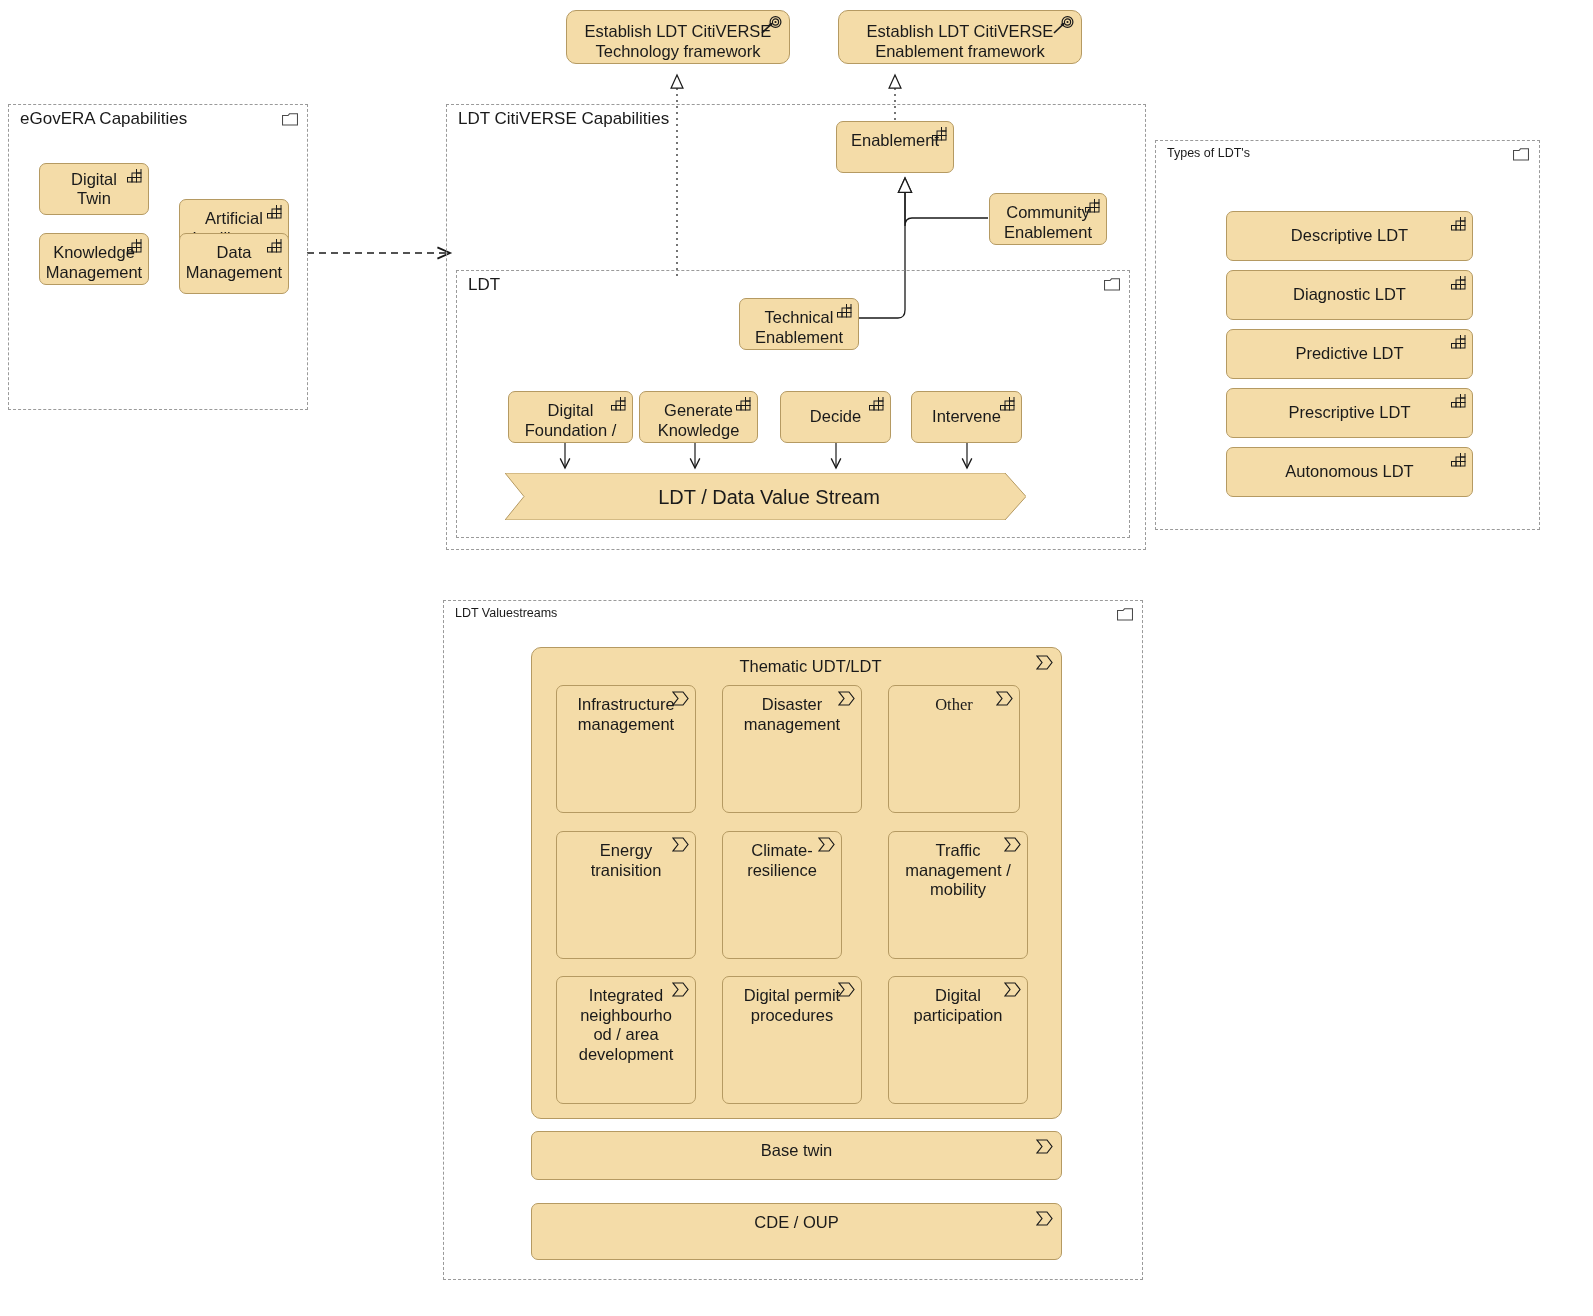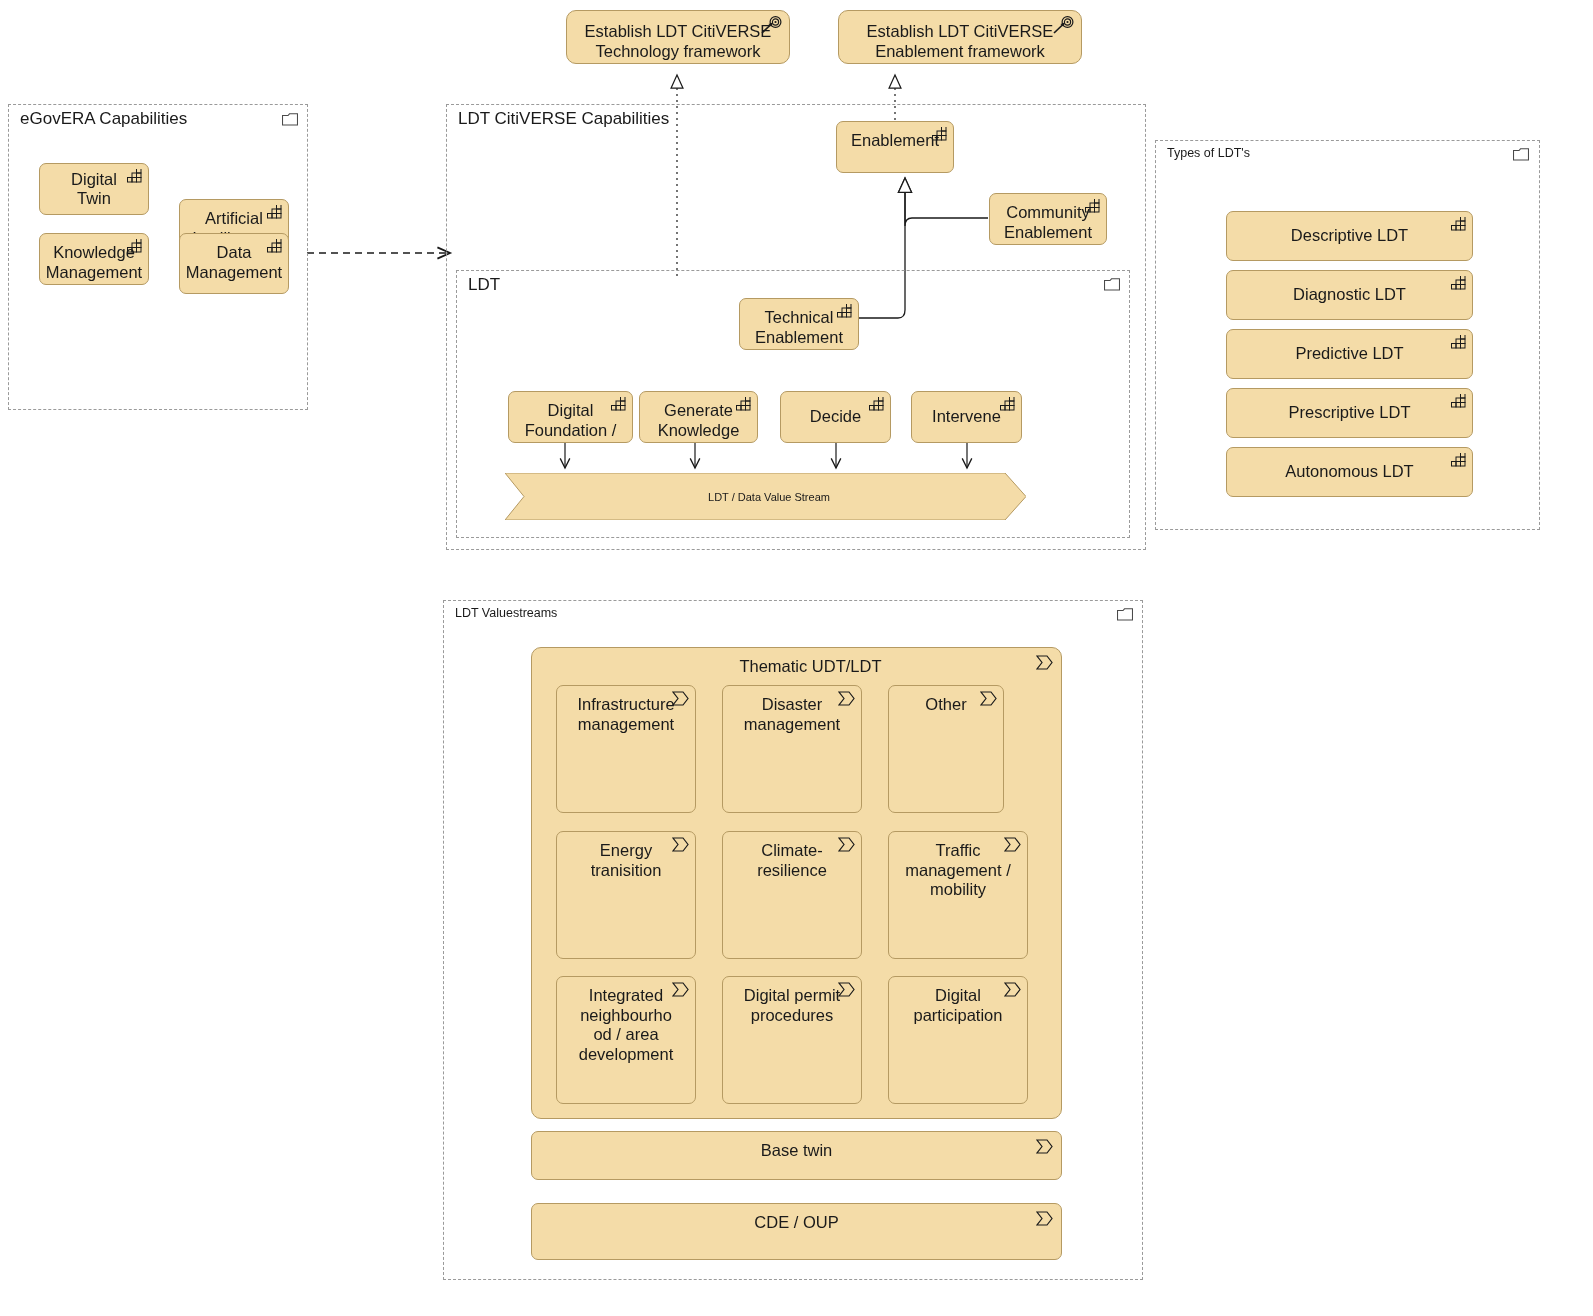--- a/index.html
+++ b/index.html
@@ -20,21 +20,21 @@
   .cap-ico{position:absolute;right:6px;top:5px;width:15px;height:14px;}
   .vs-ico{position:absolute;right:6px;top:5px;width:17px;height:15px;}
   .goal-ico{position:absolute;right:7px;top:5px;width:22px;height:20px;}
 
   .el.goal{border-radius:10px;}
   .el.container{background:#F4DCA8;border:1px solid #B59A62;border-radius:10px;display:block;padding:0;}
   .el.container > .ct{position:absolute;left:0;right:0;top:9px;text-align:center;font-size:16.5px;margin-left:28px;}
 
   
   .vstream{position:absolute;}
-  .vstream .vstxt{position:absolute;left:7px;right:0;top:50%;transform:translateY(-50%);text-align:center;font-size:11px;color:#1a1a1a;}
+  .vstream .vstxt{position:absolute;left:7px;right:0;top:50%;transform:translateY(-50%);text-align:center;font-size:20px;color:#1a1a1a;}
 
   svg.wires{position:absolute;left:0;top:0;width:1593px;height:1316px;overflow:visible;pointer-events:none;}
 </style>
 </head>
 <body>
 
 <div id="canvas">
 
   <svg class="wires" viewBox="0 0 1593 1316">
     <defs>
@@ -430,34 +430,34 @@
         <span class="vs-ico"><svg width="17" height="15" viewBox="0 0 17 15">
               <path d="M1,1 L11,1 L16,7.5 L11,14 L1,14 L6,7.5 z" fill="none" stroke="#1A1A1A" stroke-width="1.2"></path>
             </svg></span>
       </div>
       <div class="el" style="left:190px;top:37px;width:140px;height:128px;">
         <span class="lbl">Disaster management</span>
         <span class="vs-ico"><svg width="17" height="15" viewBox="0 0 17 15">
               <path d="M1,1 L11,1 L16,7.5 L11,14 L1,14 L6,7.5 z" fill="none" stroke="#1A1A1A" stroke-width="1.2"></path>
             </svg></span>
       </div>
-      <div class="el" style="left:356px;top:37px;width:116px;height:128px;">
+      <div class="el" style="left:356px;top:37px;width:132px;height:128px;font-family:Liberation Serif, serif;">
         <span class="lbl">Other</span>
         <span class="vs-ico"><svg width="17" height="15" viewBox="0 0 17 15">
               <path d="M1,1 L11,1 L16,7.5 L11,14 L1,14 L6,7.5 z" fill="none" stroke="#1A1A1A" stroke-width="1.2"></path>
             </svg></span>
       </div>
 
       <div class="el" style="left:24px;top:183px;width:140px;height:128px;">
         <span class="lbl">Energy tranisition</span>
         <span class="vs-ico"><svg width="17" height="15" viewBox="0 0 17 15">
               <path d="M1,1 L11,1 L16,7.5 L11,14 L1,14 L6,7.5 z" fill="none" stroke="#1A1A1A" stroke-width="1.2"></path>
             </svg></span>
       </div>
-      <div class="el" style="left:190px;top:183px;width:140px;height:128px;">
+      <div class="el" style="left:190px;top:183px;width:120px;height:128px;">
         <span class="lbl">Climate-resilience</span>
         <span class="vs-ico"><svg width="17" height="15" viewBox="0 0 17 15">
               <path d="M1,1 L11,1 L16,7.5 L11,14 L1,14 L6,7.5 z" fill="none" stroke="#1A1A1A" stroke-width="1.2"></path>
             </svg></span>
       </div>
       <div class="el" style="left:356px;top:183px;width:140px;height:128px;">
         <span class="lbl">Traffic management / mobility</span>
         <span class="vs-ico"><svg width="17" height="15" viewBox="0 0 17 15">
               <path d="M1,1 L11,1 L16,7.5 L11,14 L1,14 L6,7.5 z" fill="none" stroke="#1A1A1A" stroke-width="1.2"></path>
             </svg></span>

